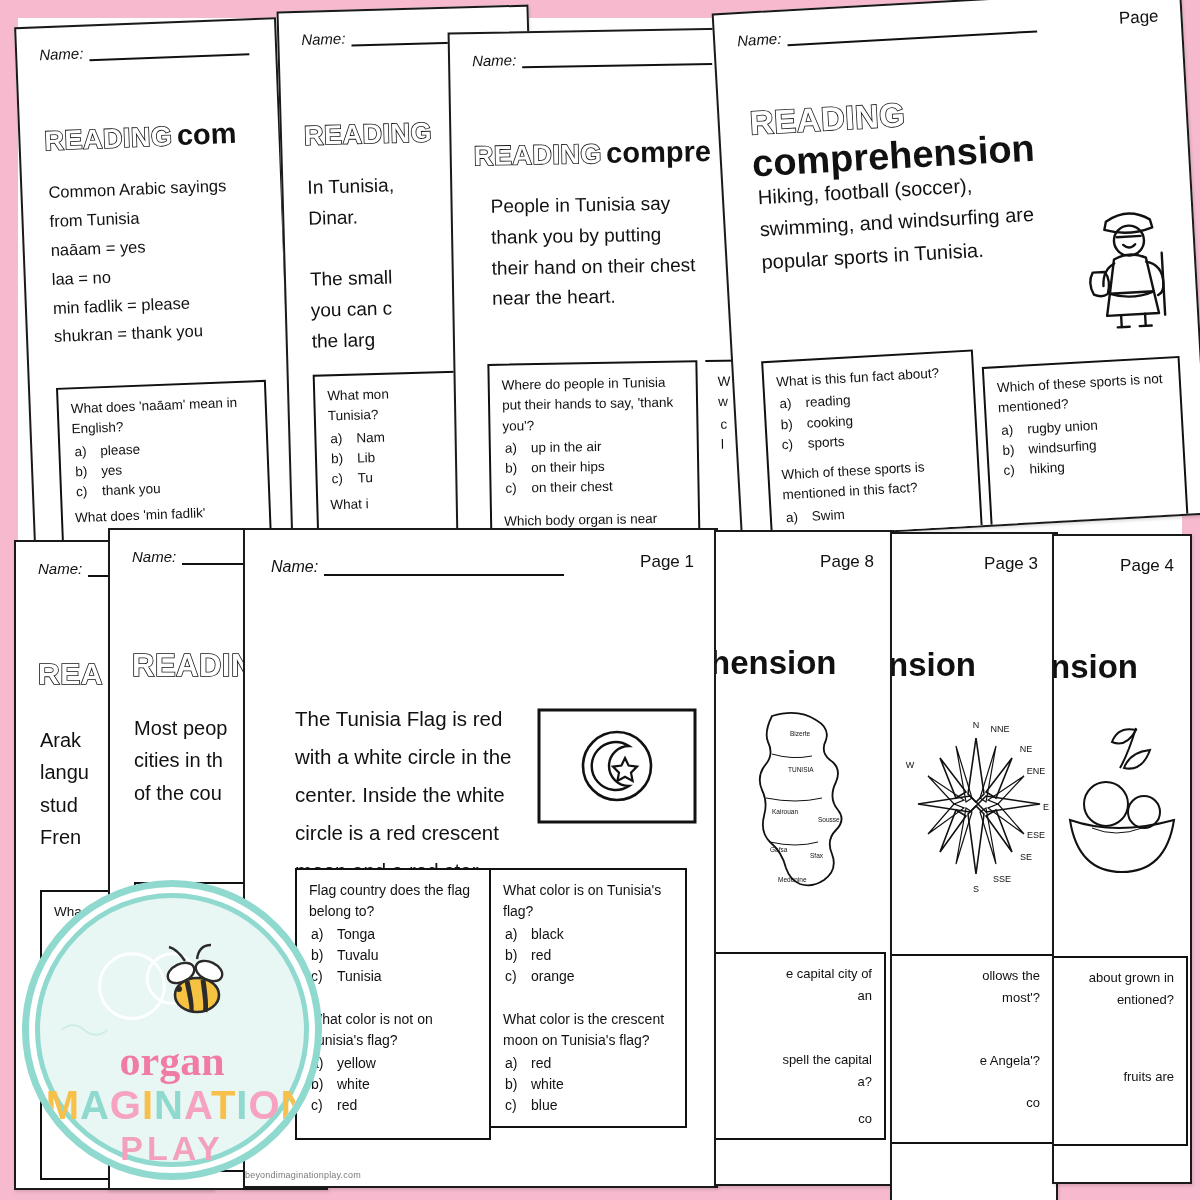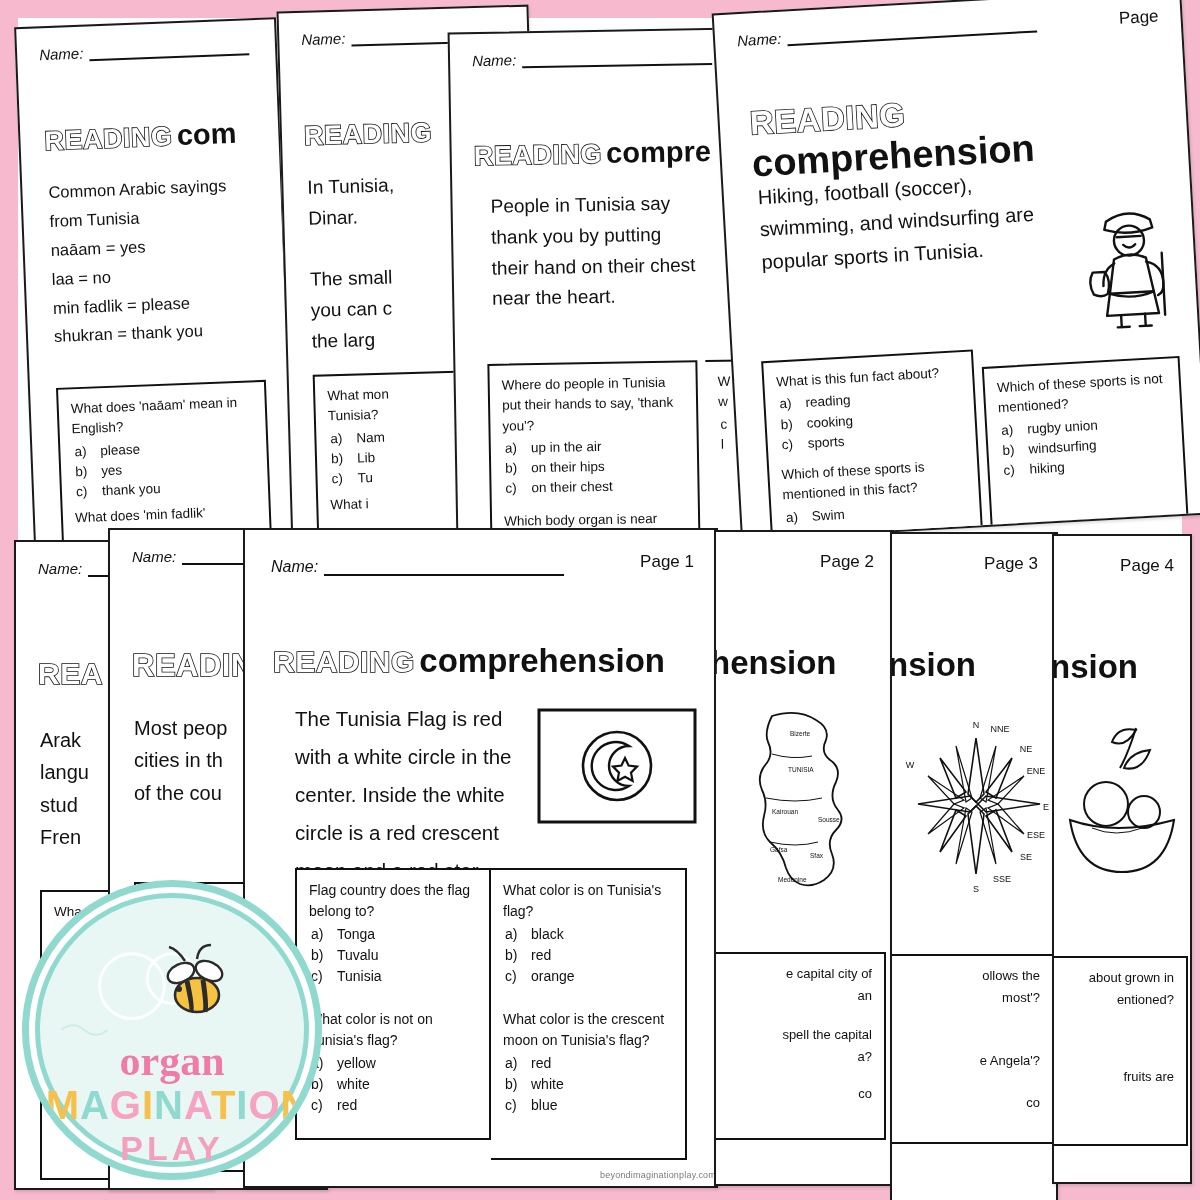--- a/index.html
+++ b/index.html
@@ -70,21 +70,21 @@
     line-height: 1.5;
     color: #111;
     background: #fff;
   }
   .q { margin-bottom: 6px; }
   .q .qt { margin-bottom: 2px; }
   .opt { display: flex; gap: 10px; padding-left: 2px; }
   .opt .ltr { width: 16px; }
   .footer-url {
     position: absolute; bottom: 6px; left: 0; width: 100%;
-    text-align: right; font-size: 9px; color: #7a7a7a; letter-spacing: .2px;
+    text-align: left; font-size: 9px; color: #7a7a7a; letter-spacing: .2px;
   }
 
   
   .art { position: absolute; }
 
   
   .logo {
     position: absolute;
     left: 22px; top: 880px;
     width: 300px; height: 300px;
@@ -350,24 +350,20 @@
     </div>
   </div>
 
   <div class="page" style="left:243px; top:528px; width:475px; height:660px;">
     <div class="name-line" style="top:28px; left:26px;">
       <span class="name-label" style="font-size:16px">Name:</span>
       <span class="rule" style="width:240px"></span>
     </div>
     <div class="page-num" style="top:22px;">Page 1</div>
 
-    <div class="title" style="left:28px; top:112px;">
-      <span class="outline" style="font-size:30px">READING</span>
-      <span class="solid" style="font-size:33px">comprehension</span>
-    </div>
 
     <div class="body-text" style="left:50px; top:170px; width:230px; font-size:20.5px; line-height:1.85;">
       The Tunisia Flag is red with a white circle in the center. Inside the white circle is a red crescent moon and a red star.
     </div>
 
     <div class="art" style="left:292px; top:178px; width:160px; height:116px;">
       <svg viewBox="0 0 160 116" width="160" height="116">
         <rect x="2" y="2" width="156" height="112" fill="#fff" stroke="#111" stroke-width="3"></rect>
         <circle cx="80" cy="58" r="34" fill="none" stroke="#111" stroke-width="2.6"></circle>
         <path d="M92 38 a24 24 0 1 0 0 40 a19 19 0 1 1 0 -40 z" fill="none" stroke="#111" stroke-width="2.4"></path>
@@ -401,21 +397,21 @@
             <span class="ltr">b)</span>
             <span>white</span>
           </div>
         <div class="opt">
             <span class="ltr">c)</span>
             <span>red</span>
           </div>
       </div>
     </div>
 
-    <div class="qbox" style="left:246px; top:338px; width:196px; height:292px; font-size:14px; border-left:none;">
+    <div class="qbox" style="left:246px; top:338px; width:196px; height:260px; font-size:14px; border-left:none;">
       <div class="q">
         <div class="qt">What color is on Tunisia's flag?</div>
         <div class="opt">
             <span class="ltr">a)</span>
             <span>black</span>
           </div>
         <div class="opt">
             <span class="ltr">b)</span>
             <span>red</span>
           </div>
@@ -438,21 +434,21 @@
             <span class="ltr">c)</span>
             <span>blue</span>
           </div>
       </div>
     </div>
 
     <div class="footer-url">beyondimaginationplay.com</div>
   </div>
 
   <div class="page" style="left:714px; top:530px; width:180px; height:656px;">
-    <div class="page-num" style="top:20px; right:18px;">Page 2</div>
+    <div class="page-num" style="top:20px; right:18px;">Page 8</div>
     <div class="title" style="left:-6px; top:112px;">
       <span class="solid" style="font-size:33px">hension</span>
     </div>
     <div class="art" style="left:20px; top:170px; width:140px; height:200px;">
       <svg viewBox="0 0 140 200" width="140" height="200">
         <g fill="none" stroke="#111" stroke-width="1.8">
           <path d="M36 14 q26 -8 44 4 q14 8 10 20 q-6 12 4 20 q12 8 6 22 q-8 16 2 28 q8 10 -2 20 q-10 10 -4 24 q6 16 -8 26 q-12 8 -24 4 q-10 -4 -14 -16 q-4 -16 -16 -26 q-10 -10 -6 -26 q4 -14 -2 -26 q-6 -14 4 -26 q8 -10 2 -22 q-4 -10 4 -26 z"></path>
           <path d="M36 52 q20 6 40 2" stroke-width="1"></path>
           <path d="M30 96 q30 6 56 0" stroke-width="1"></path>
           <path d="M34 140 q26 6 48 0" stroke-width="1"></path>
@@ -468,21 +464,21 @@
         </g>
       </svg>
     </div>
     <div class="qbox" style="left:-40px; top:420px; width:210px; height:188px; font-size:13px;">
       <div class="q">
         <div class="qt" style="text-align:right">e capital city of</div>
         <div class="opt" style="justify-content:flex-end">
             <span>an</span>
           </div>
       </div>
-      <div class="q" style="margin-top:20px">
+      <div class="q" style="margin-top:45px">
         <div class="qt" style="text-align:right">spell the capital</div>
         <div class="qt" style="text-align:right">a?</div>
         <div class="opt" style="justify-content:flex-end; margin-top:18px">
             <span>co</span>
           </div>
       </div>
     </div>
   </div>
 
   <div class="page" style="left:890px; top:532px; width:168px; height:768px;">

